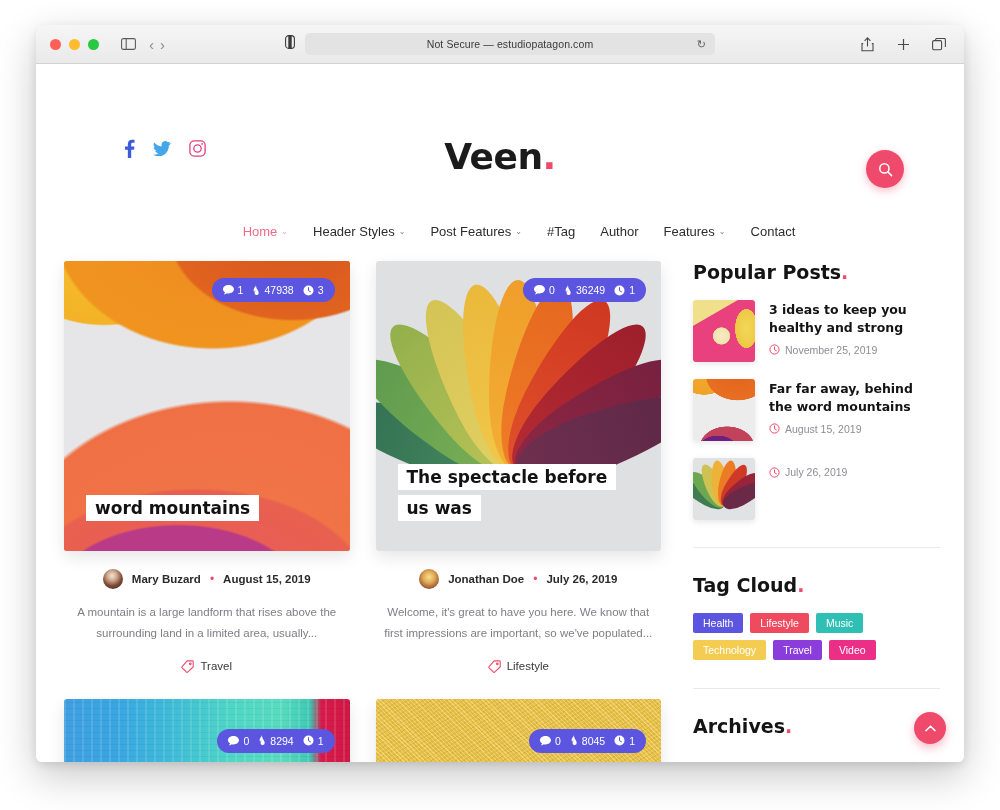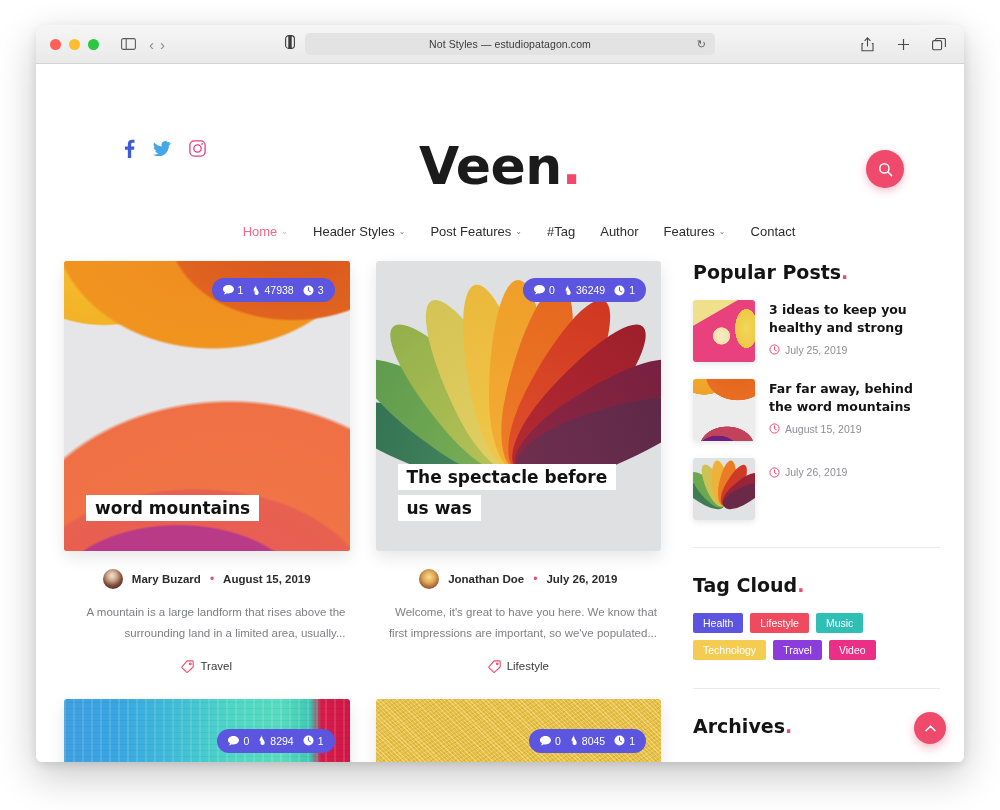--- a/index.html
+++ b/index.html
@@ -85,21 +85,21 @@
   }
   .social {
     position: absolute; left: 88px; top: 75px;
     display: flex; gap: 18px; align-items: center;
   }
   .social a { display: block; line-height: 0; }
 
   .logo {
     position: absolute; left: 0; right: 0; top: 72px;
     text-align: center;
-    font-size: 52px;
+    font-size: 36px;
     font-weight: 700;
     letter-spacing: -0.5px;
     color: #1b1b1b;
     font-family: "DejaVu Sans", sans-serif;
   }
   .logo .dotmark { color: #ef4a6b; }
 
   .search-btn {
     position: absolute; right: 60px; top: 86px;
     width: 38px; height: 38px; border-radius: 50%;
@@ -234,21 +234,21 @@
     color: #121212;
     font-size: 17px;
     font-weight: 700;
     line-height: 1.72;
     padding: 3px 9px;
     box-decoration-break: clone;
     -webkit-box-decoration-break: clone;
     font-family: "DejaVu Sans", sans-serif;
   }
 
-  .card-foot { padding-top: 18px; text-align: right; }
+  .card-foot { padding-top: 18px; text-align: center; }
   .byline {
     display: flex; align-items: center; justify-content: center;
     gap: 9px;
     font-size: 11.5px;
     color: #2b2b2b;
   }
   .avatar {
     width: 20px; height: 20px; border-radius: 50%;
     flex: 0 0 auto;
   }
@@ -386,21 +386,21 @@
     </div>
 
     <div class="urlwrap">
       <span class="reader-icon">
         <svg width="10" height="14" viewBox="0 0 10 14" fill="none" stroke="#3b3b3b" stroke-width="1.1">
           <rect x="0.6" y="0.6" width="8.8" height="12.8" rx="3.2"></rect>
           <path d="M5 0.6 V13.4" stroke-width="3.4" stroke="#3b3b3b"></path>
         </svg>
       </span>
       <div class="urlbar">
-        <span class="urltext">Not Styles — estudiopatagon.com</span>
+        <span class="urltext">Not Secure — estudiopatagon.com</span>
         <span class="reload">↻</span>
       </div>
     </div>
 
     <div class="tb-right">
       <span class="tb-icon">
         <svg width="13" height="15" viewBox="0 0 13 15" fill="none" stroke="#4a4a4a" stroke-width="1.1">
           <path d="M6.5 1 V9.5"></path>
             <path d="M3.6 3.8 L6.5 0.9 L9.4 3.8"></path>
           <path d="M2.2 6.6 H1 v7.2 h11 V6.6 h-1.2"></path>
@@ -656,21 +656,21 @@
             <div class="pp-thumb">
               <div class="pp-food"></div>
             </div>
             <div class="pp-body">
               <div class="pp-title">3 ideas to keep you healthy and strong</div>
               <div class="pp-date">
                 <svg width="11" height="11" viewBox="0 0 11 11" fill="none" stroke="#ef4a6b" stroke-width="1">
                     <circle cx="5.5" cy="5.5" r="4.6"></circle>
                     <path d="M5.5 2.9v2.8l1.9 1.1" stroke-linecap="round"></path>
                   </svg>
-                <span>July 25, 2019</span>
+                <span>November 25, 2019</span>
               </div>
             </div>
           </div>
 
           <div class="pp-item">
             <div class="pp-thumb">
               <div class="pp-waves"></div>
             </div>
             <div class="pp-body">
               <div class="pp-title">Far far away, behind the word mountains</div>

